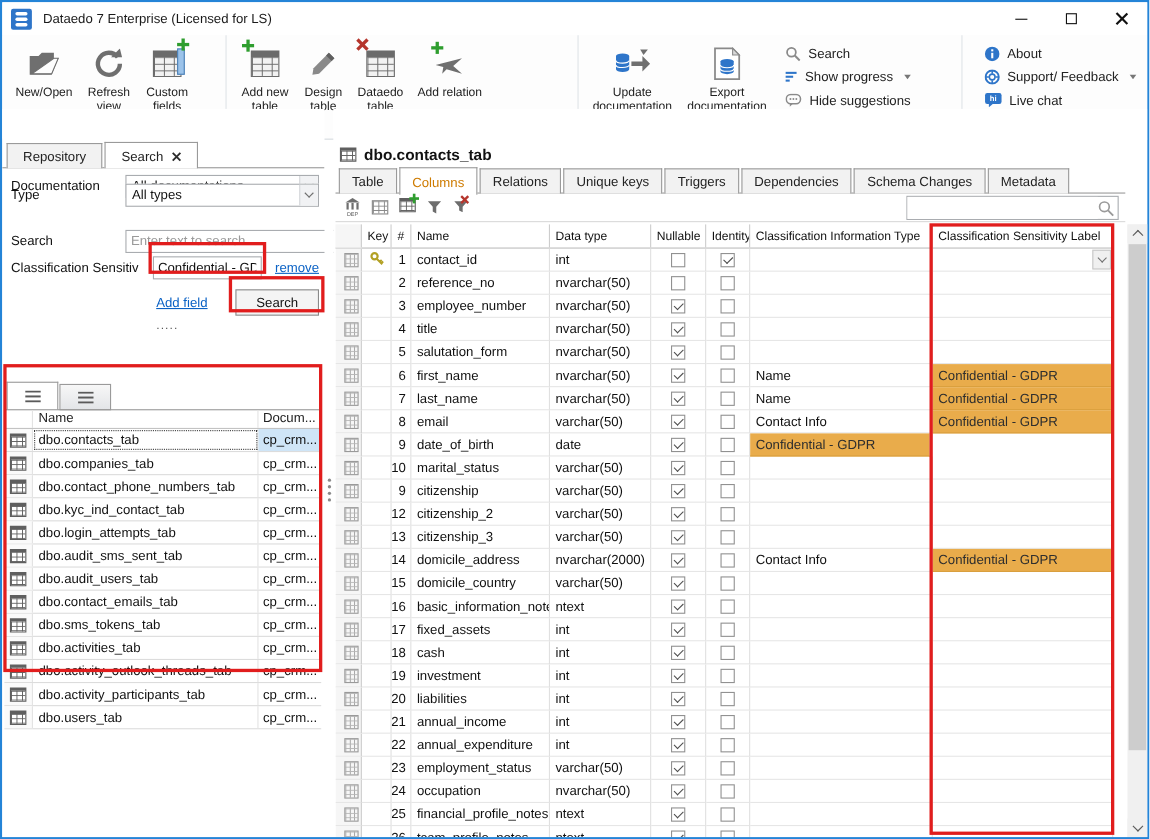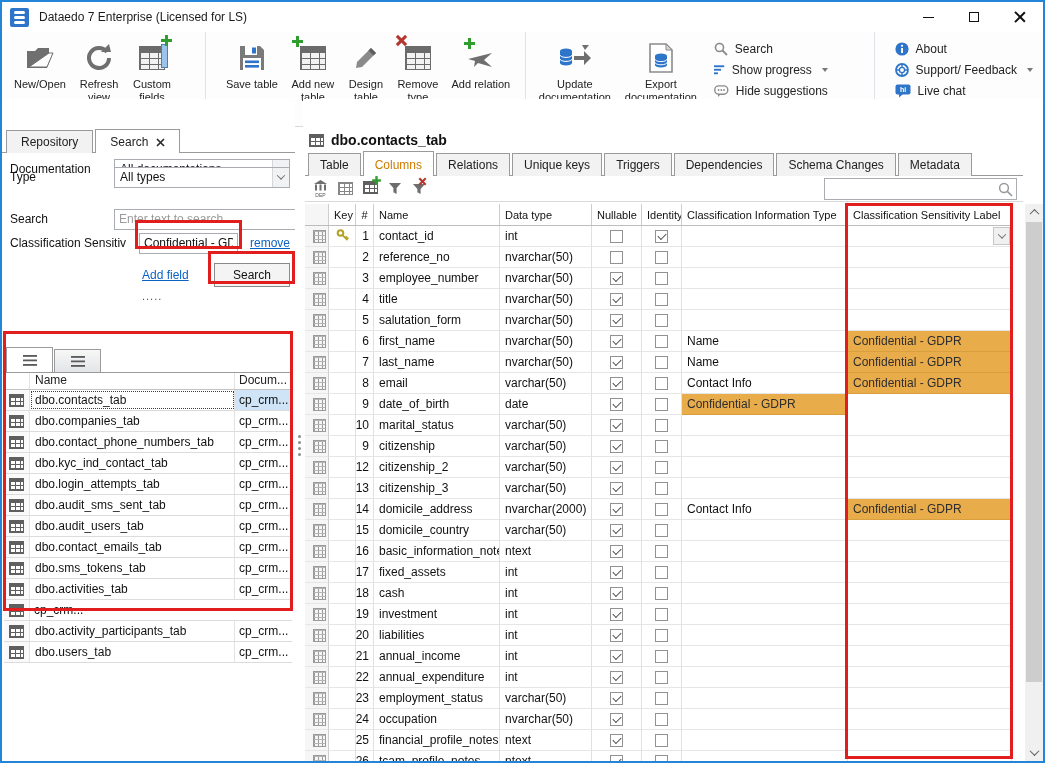--- a/index.html
+++ b/index.html
@@ -71,21 +71,21 @@
   .lrow.selected .lc-doc { background:#cfe5f7; }
   .tblico { display:inline-block; width:15px; height:13px; border:1px solid #5f5f5f; border-top:3px solid #5f5f5f; background-image:linear-gradient(#5f5f5f 1px,transparent 1px),linear-gradient(90deg,#5f5f5f 1px,transparent 1px); background-size:100% 4px,5px 100%; background-color:#fff; }
 
   
   #splitter { position:absolute; left:293px; top:127px; width:8px; bottom:0; background:#fff; display:flex; flex-direction:column; align-items:center; justify-content:center; gap:3px; }
   #splitter i { width:3px; height:3px; background:#8a8a8a; border-radius:50%; }
 
   
   #main { position:absolute; left:301px; top:97px; right:0; bottom:0; background:#fff; }
   #main-title { position:absolute; left:6px; top:33px; display:flex; align-items:center; gap:7px; font-size:14px; font-weight:bold; color:#111; }
-  #main-tabs { position:absolute; left:2px; right:20px; top:53px; height:24px; border-bottom:1px solid #9a9a9a; display:flex; align-items:flex-end; padding-left:3px; }
+  #main-tabs { position:absolute; left:2px; right:20px; top:53px; height:24px; border-bottom:1px solid #9a9a9a; display:flex; align-items:center; padding-left:3px; }
   #main-tabs .tab { padding:4px 11px; }
   #main-tabs .tab.active { color:#ce7b00; padding-top:6px; }
   #grid-toolbar { position:absolute; left:2px; right:20px; top:77px; height:26px; border-bottom:1px solid #d9d9d9; display:flex; align-items:center; gap:10px; padding-left:8px; }
   #grid-search { position:absolute; right:6px; top:2px; width:193px; height:22px; border:1px solid #a9acb0; background:#fff; display:flex; align-items:center; }
   #grid-search input { flex:1; border:none; outline:none; height:100%; font-size:12px; padding:0 4px; font-family:"Liberation Sans",sans-serif; }
   
   #grid-header { position:absolute; left:2px; top:105px; height:22px; display:flex; font-size:11px; color:#111; border-bottom:1px solid #bdbdbd; background:#fff; width:707px; }
   .hc { border-right:1px solid #cdcdcd; display:flex; align-items:center; padding-left:5px; white-space:nowrap; overflow:hidden; }
   #grid-body { position:absolute; left:2px; top:127px; bottom:0; width:720px; overflow:hidden; }
   .grow { height:21px; display:flex; font-size:12px; color:#111; align-items:stretch; }
@@ -159,33 +159,20 @@
           <span class="tblglyph"></span>
             <span style="position:absolute;right:1px;top:4px;width:7px;height:24px;background:#9cc3ea;border:1px solid #4a7fb5"></span>
             <span class="badge-plus" style="left:auto;right:-3px;top:-5px"></span>
         </span>
         <span class="lb">Custom fields</span>
       </div>
       <div class="rgroup-label">Repository</div>
     </div>
 
     <div class="rgroup" style="width:333px">
-      <div class="bigbtn" style="width:64px;margin-left:8px">
-        <span class="ic">
-          <svg width="28" height="28" viewBox="0 0 28 28">
-              <path d="M2 2 H22 L26 6 V26 H2 Z" fill="#7a7a7a"></path>
-              <rect x="7" y="2" width="12" height="9" fill="#fff"></rect>
-              <rect x="14" y="3.5" width="4" height="6" fill="#2e75c9"></rect>
-              <rect x="5" y="14" width="18" height="12" fill="#fff"></rect>
-              <rect x="7" y="16.5" width="14" height="2.6" fill="#2e75c9"></rect>
-              <rect x="7" y="21" width="14" height="2.6" fill="#2e75c9"></rect>
-            </svg>
-        </span>
-        <span class="lb">Save table</span>
-      </div>
       <div class="bigbtn" style="width:58px">
         <span class="ic">
             <span class="tblglyph"></span>
             <span class="badge-plus"></span>
           </span>
         <span class="lb">Add new table</span>
       </div>
       <div class="bigbtn" style="width:48px">
         <span class="ic">
           <svg width="26" height="26" viewBox="0 0 26 26">
@@ -193,21 +180,21 @@
               <path d="M18 3 L23 8 L20.5 10.5 L15.5 5.5 Z" fill="#5f5f5f"></path>
             </svg>
         </span>
         <span class="lb">Design table</span>
       </div>
       <div class="bigbtn" style="width:56px">
         <span class="ic">
             <span class="tblglyph"></span>
             <span class="badge-x"></span>
           </span>
-        <span class="lb">Remove type</span>
+        <span class="lb">Dataedo table</span>
       </div>
       <div class="bigbtn" style="width:70px">
         <span class="ic">
           <svg width="30" height="26" viewBox="0 0 30 26">
               <path d="M2 14 L26 8 L18 15 L26 22 L12 18 L8 22 L9 16 Z" fill="#6f6f6f"></path>
             </svg>
           <span class="badge-plus" style="left:0;top:-2px"></span>
         </span>
         <span class="lb">Add relation</span>
       </div>
@@ -439,20 +426,21 @@
               <span class="tblico"></span>
             </div>
     <div class="lc-name">dbo.activities_tab</div>
     <div class="lc-doc">cp_crm...</div>
   </div>
 
   <div class="lrow">
     <div class="lc-ico">
               <span class="tblico"></span>
             </div>
+    <div class="lc-name">dbo.activity_outlook_threads_tab</div>
     <div class="lc-doc">cp_crm...</div>
   </div>
 
   <div class="lrow">
     <div class="lc-ico">
               <span class="tblico"></span>
             </div>
     <div class="lc-name">dbo.activity_participants_tab</div>
     <div class="lc-doc">cp_crm...</div>
   </div>

